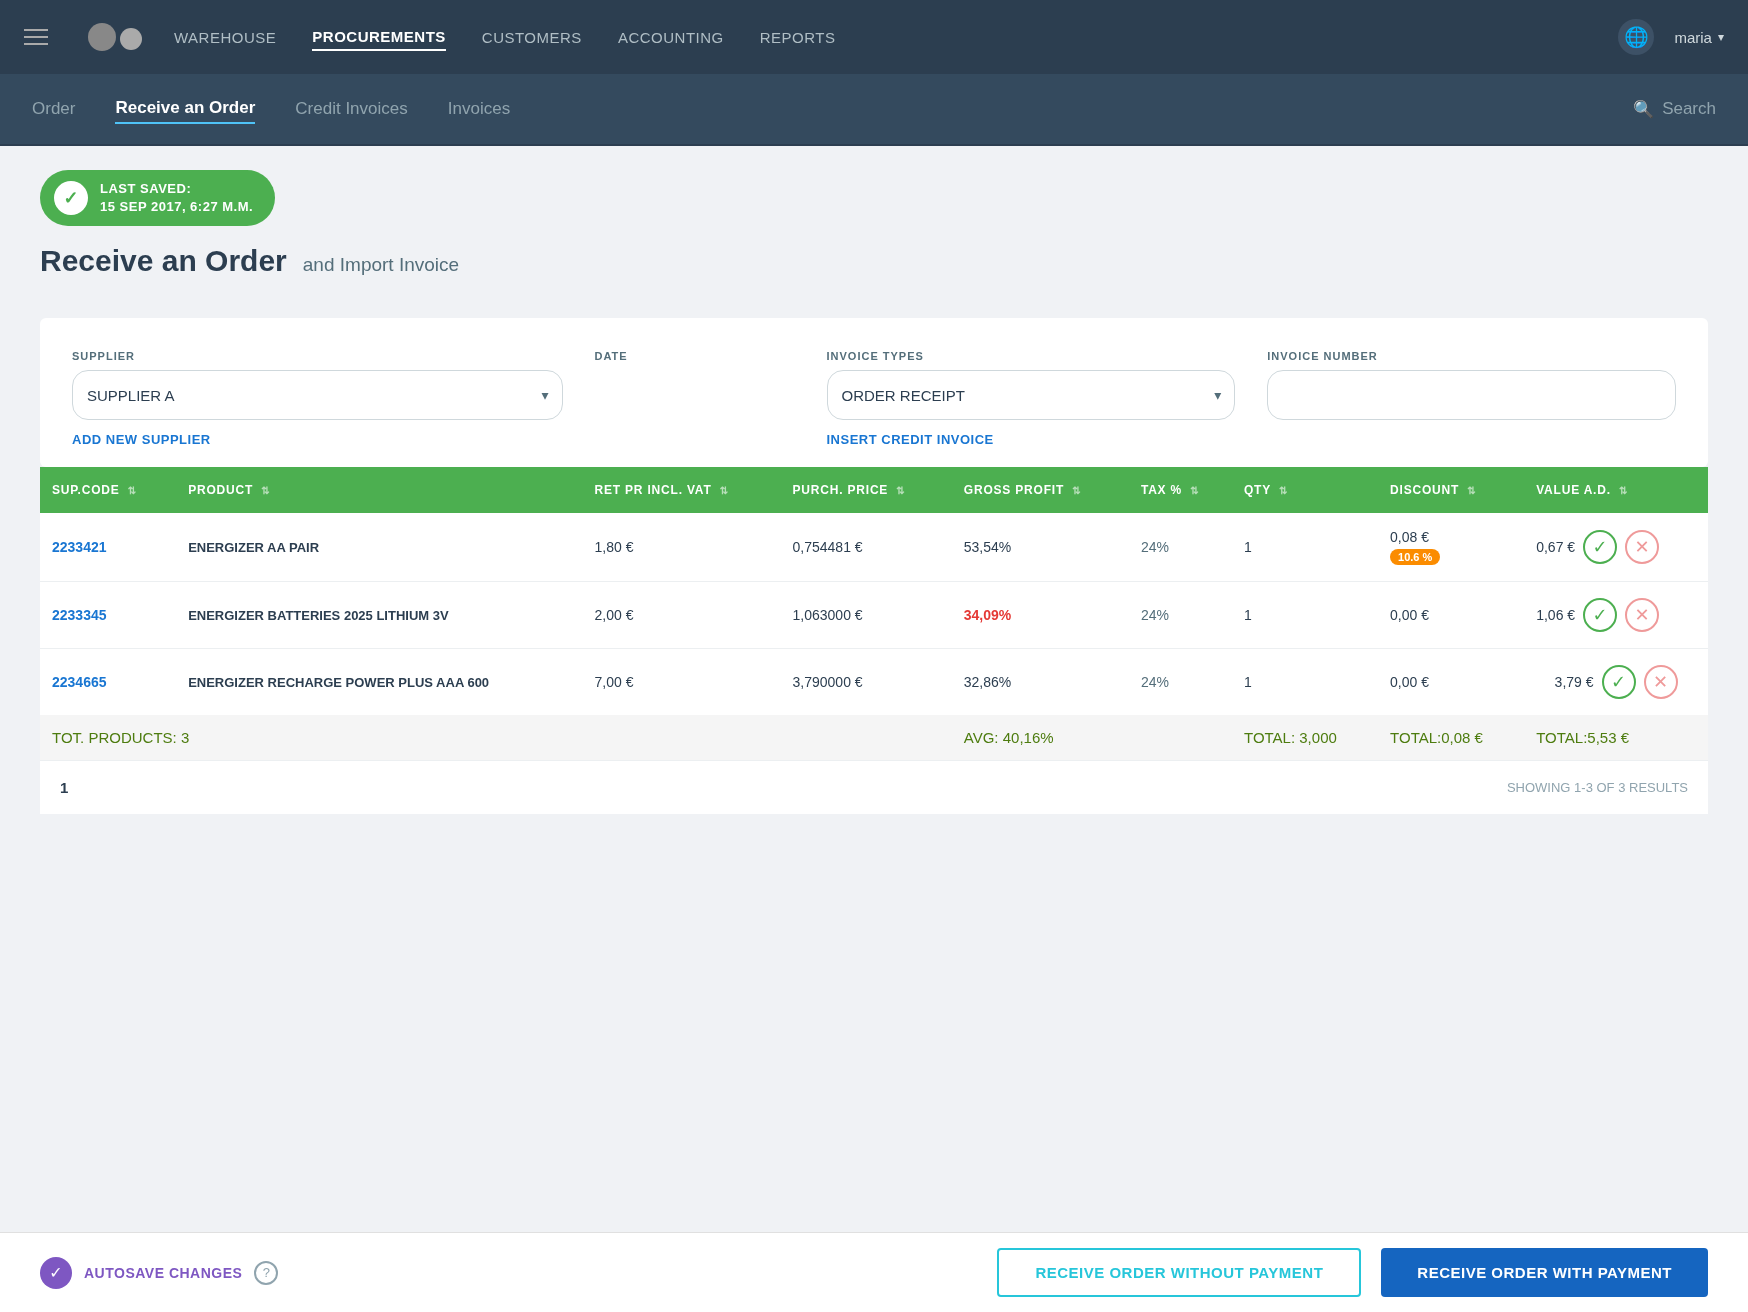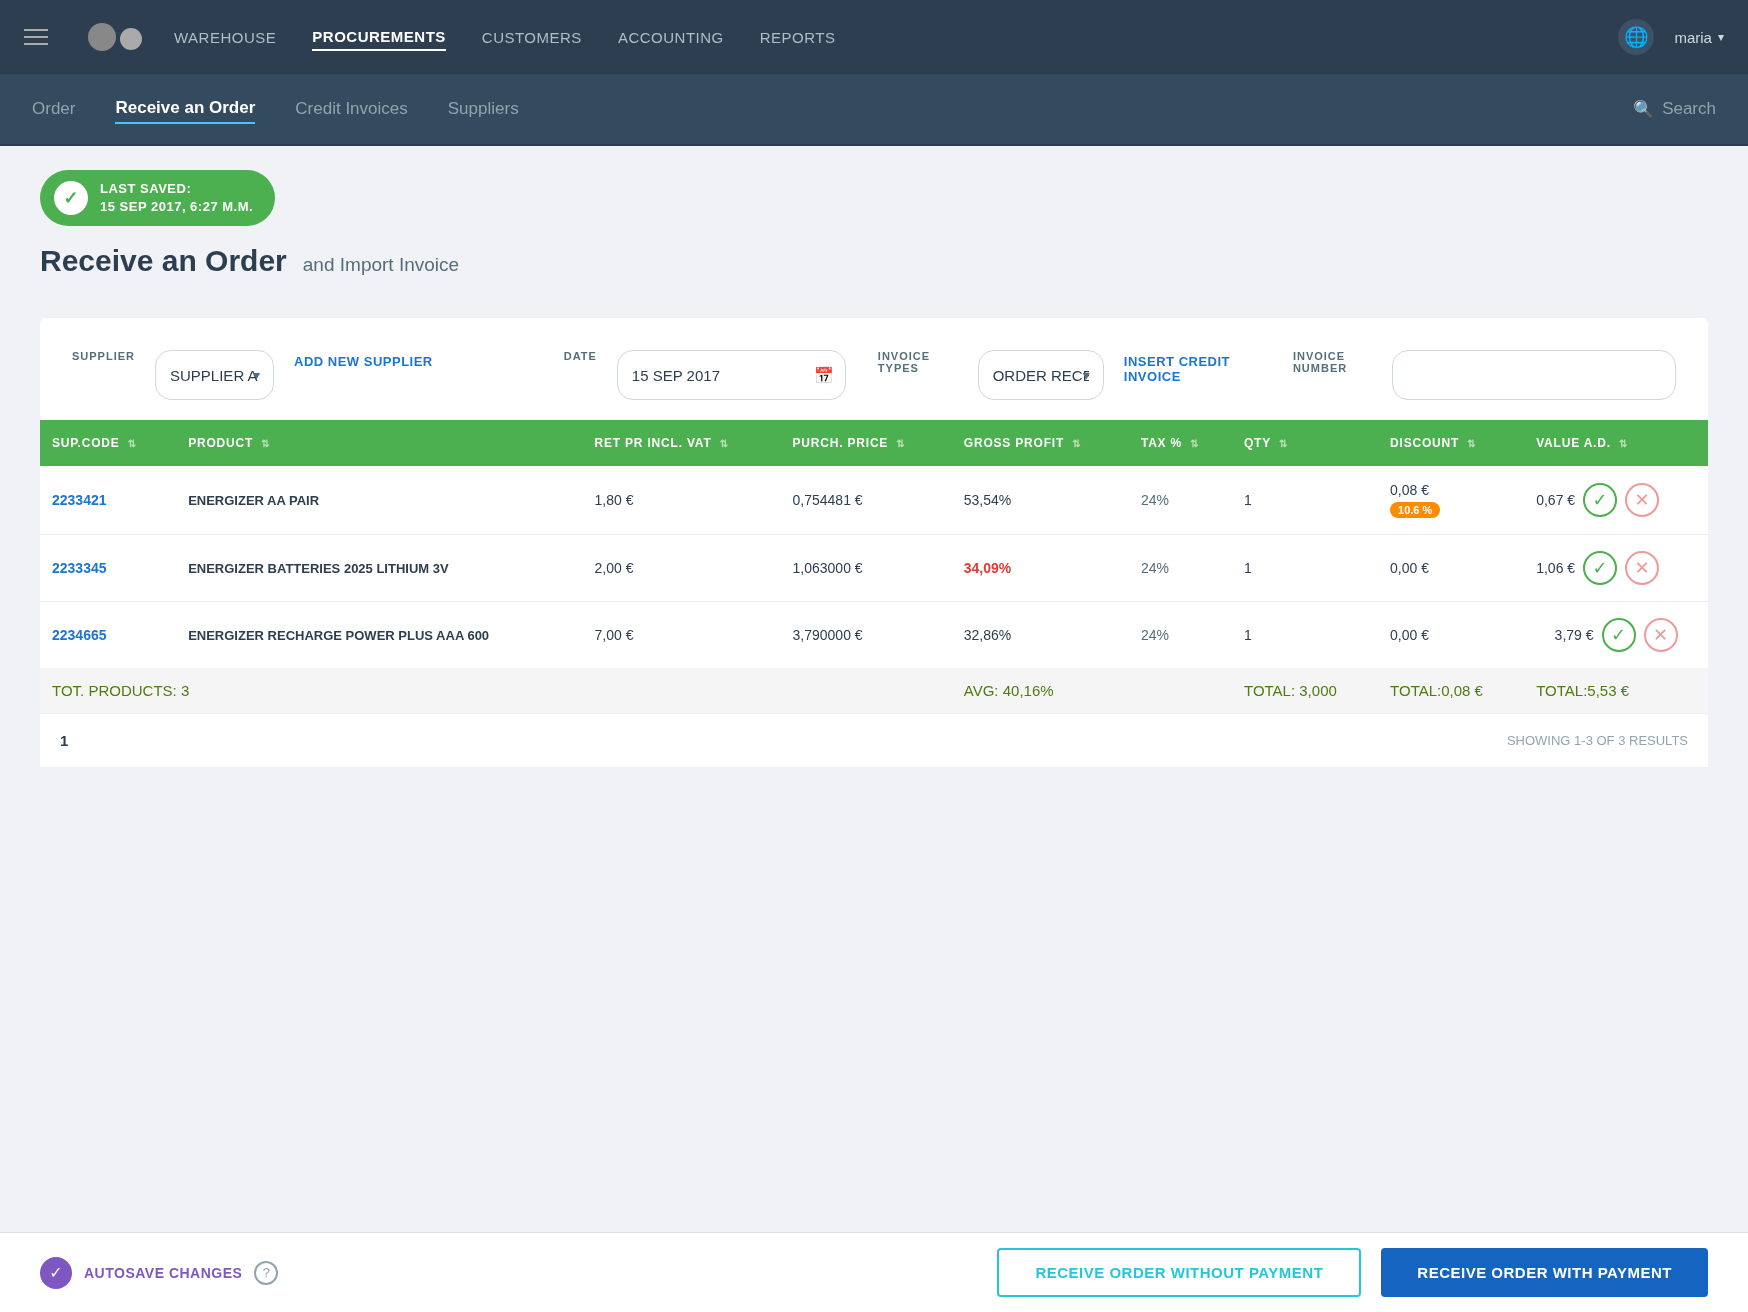--- a/index.html
+++ b/index.html
@@ -80,21 +80,21 @@
     .page-subtitle { font-size: 19px; color: #546e7a; font-weight: 400; }
 
     
     .form-section {
       background: #fff;
       border-radius: 6px;
       padding: 32px 32px 20px 32px;
       margin-bottom: 0;
     }
     .form-row { display: flex; gap: 32px; align-items: flex-start; margin-bottom: 0; }
-    .form-group { display: flex; flex-direction: row; gap: 20px; }
+    .form-group { display: flex; flex-direction: column; gap: 8px; }
     .form-group.supplier { min-width: 320px; flex: 1.2; }
     .form-group.date { min-width: 200px; }
     .form-group.invoice-types { min-width: 280px; flex: 1; }
     .form-group.invoice-number { min-width: 280px; flex: 1; }
     .form-label { font-size: 11px; font-weight: 700; color: #546e7a; letter-spacing: 1px; text-transform: uppercase; }
     .form-select, .form-input {
       border: 1px solid #cfd8dc;
       border-radius: 16px;
       padding: 12px 14px;
       font-size: 15px;
@@ -231,21 +231,21 @@
   <div class="nav-right">
     <div class="globe-icon">🌐</div>
     <div class="user-name">maria</div>
   </div>
 </nav>
 
 <nav class="sub-nav">
   <a class="sub-nav-item">Order</a>
   <a class="sub-nav-item active">Receive an Order</a>
   <a class="sub-nav-item">Credit Invoices</a>
-  <a class="sub-nav-item">Suppliers</a>
+  <a class="sub-nav-item">Invoices</a>
   <div class="sub-nav-search">
     <span>🔍</span>
     <span>Search</span>
   </div>
 </nav>
 
 <div class="main">
 
   
   <div class="saved-badge">
@@ -271,23 +271,20 @@
         <div class="select-wrapper">
           <select class="form-select">
             <option>SUPPLIER A</option>
           </select>
         </div>
         <span class="link-btn">ADD NEW SUPPLIER</span>
       </div>
 
       <div class="form-group date">
         <label class="form-label">DATE</label>
-        <div class="date-wrapper">
-          <input class="form-input" type="text" value="15 SEP 2017" style="">
-        </div>
       </div>
 
       <div class="form-group invoice-types">
         <label class="form-label">INVOICE TYPES</label>
         <div class="select-wrapper">
           <select class="form-select">
             <option>ORDER RECEIPT</option>
           </select>
         </div>
         <span class="link-btn">INSERT CREDIT INVOICE</span>

